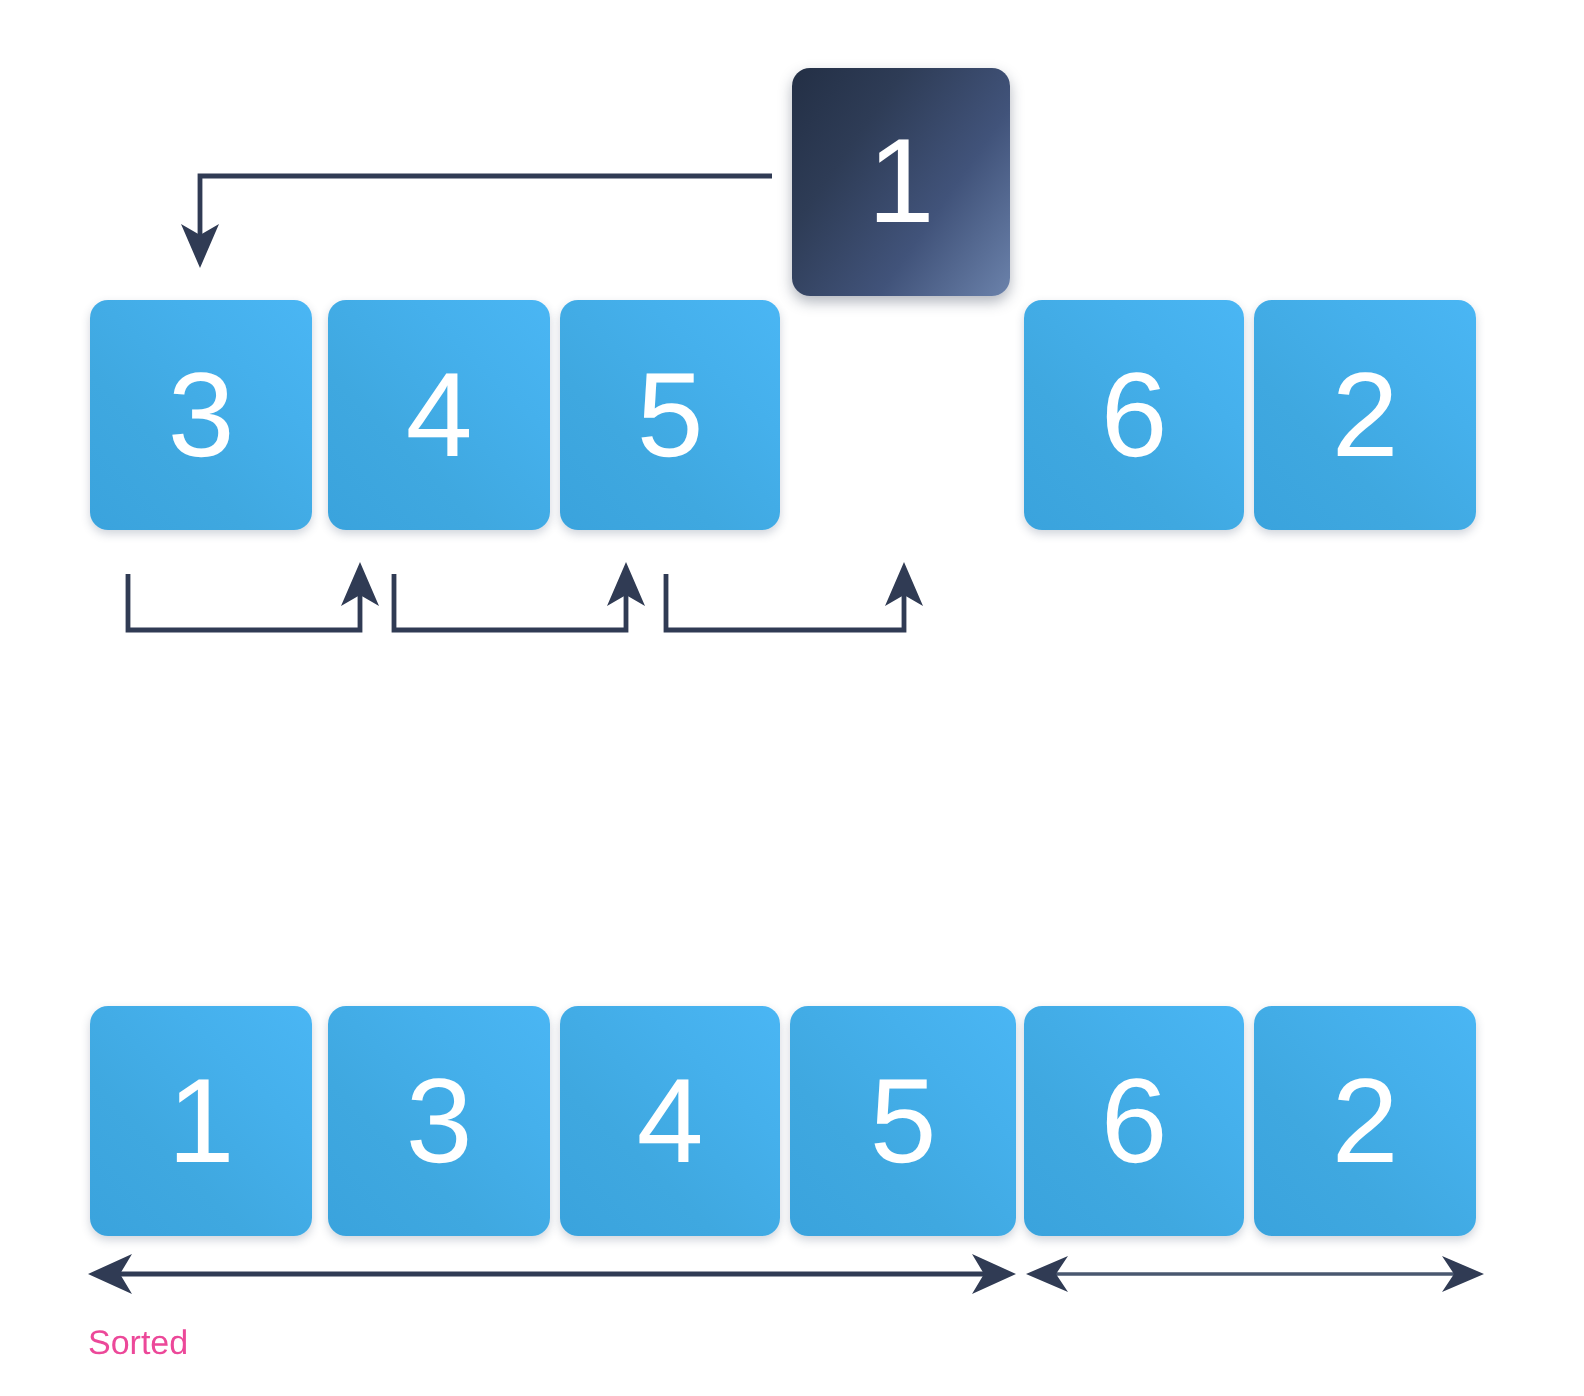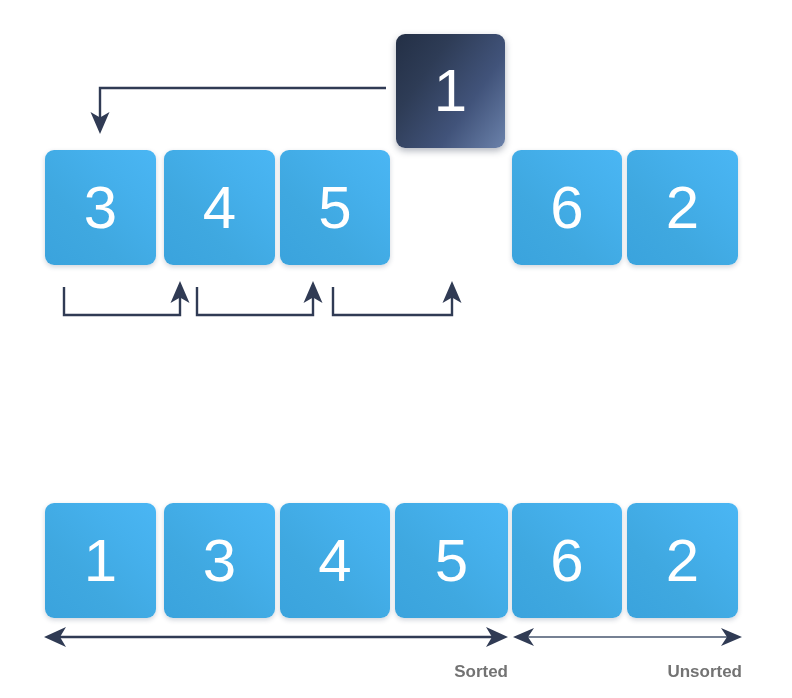--- a/index.html
+++ b/index.html
@@ -56,24 +56,24 @@
     left: 0;
     top: 0;
     width: 792px;
     height: 698px;
     pointer-events: none;
   }
 
   
   .region-label {
     position: absolute;
-    color: #737373;
+    color: #ec4899;
     font-size: 17px;
-    font-weight: 700;
-    text-align: right;
+    font-weight: 400;
+    text-align: left;
     user-select: none;
   }
 </style>
 </head>
 <body>
 
 <div id="stage">
 
   <div class="cell key" style="left:396px; top:34px; width:109px; height:114px;">
     <span class="val">1</span>
@@ -145,15 +145,14 @@
     </g>
 
     <g>
       <line x1="526" y1="637" x2="728" y2="637" stroke="#49576f" stroke-width="1.7"></line>
       <path d="M 513 637 L 534 628 L 528 637 L 534 646 Z" fill="#303b54"></path>
       <path d="M 742 637 L 721 628 L 727 637 L 721 646 Z" fill="#303b54"></path>
     </g>
   </svg>
 
   <div class="region-label" style="left:44px; top:662px; width:464px;">Sorted</div>
-  <div class="region-label" style="left:512px; top:662px; width:230px;">Unsorted</div>
 
 </div>
 
 </body></html>

